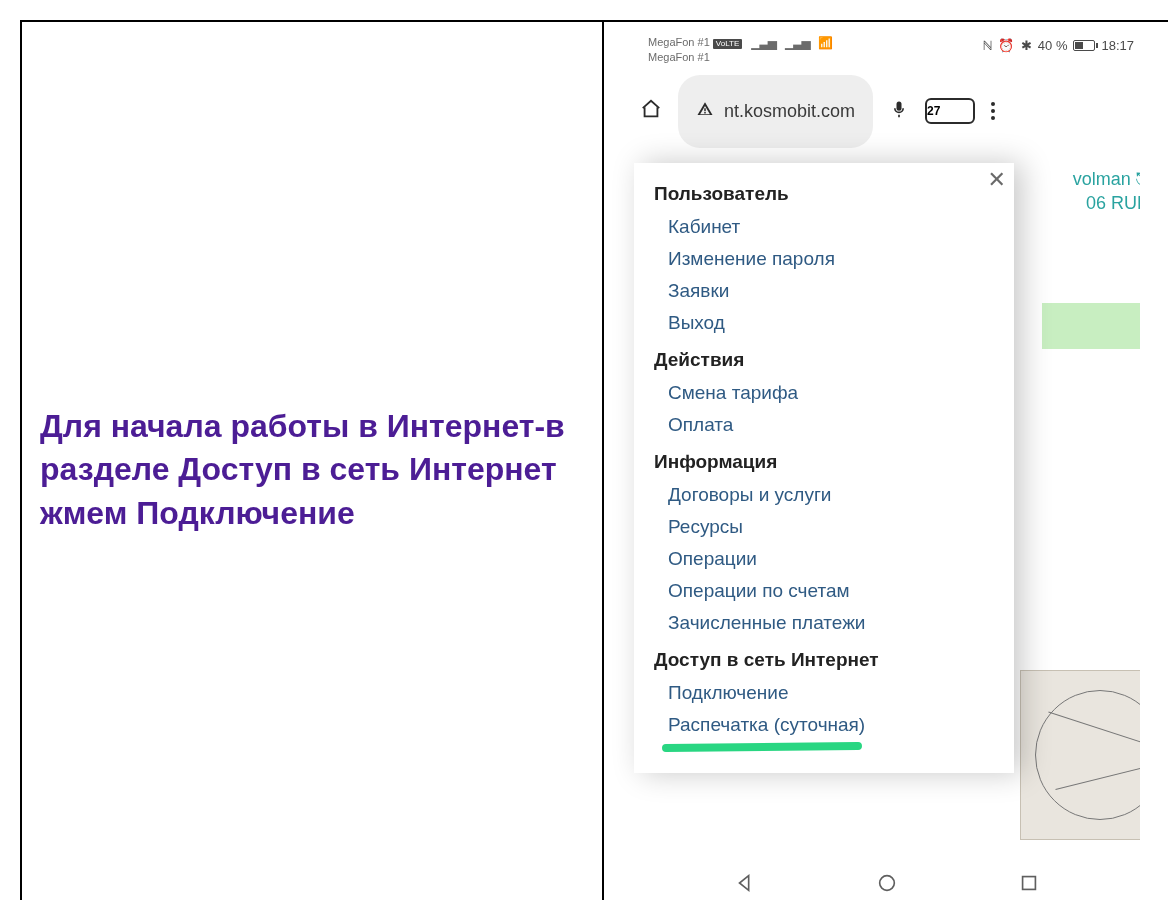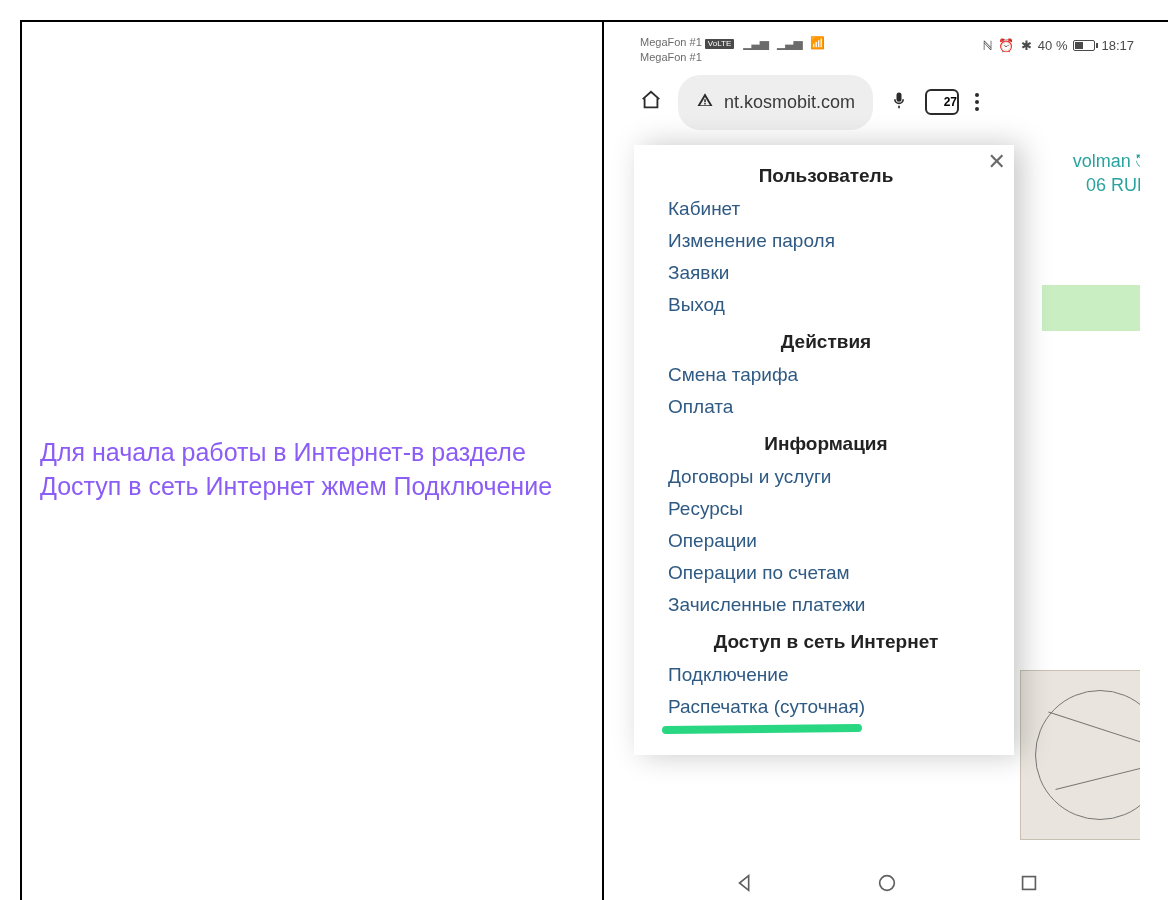--- a/index.html
+++ b/index.html
@@ -18,23 +18,24 @@
   }
   .left-cell {
     width: 50%;
     border-right: 2px solid #000;
     display: flex;
     align-items: center;
     padding: 10px 18px;
   }
   .left-text {
     font-family: Verdana, Geneva, sans-serif;
-    font-size: 25px;
+    font-size: 32px;
     line-height: 1.35;
-    color: #8b5cf6;
+    color: #4c1d95;
+    font-weight: bold;
   }
   .right-cell {
     width: 50%;
     position: relative;
     padding: 14px 46px 14px 30px;
     display: flex;
     flex-direction: column;
   }
   
   .phone {
@@ -46,21 +47,21 @@
   }
   
   .statusbar {
     display: flex;
     justify-content: space-between;
     align-items: flex-start;
     font-size: 11px;
     color: #6b6b6b;
     padding: 0 6px 6px 6px;
   }
-  .status-left { line-height: 1.25; }
+  .status-left { line-height: 1.25; margin-left: 8px; }
   .volte {
     display: inline-block;
     background: #4a4a4a;
     color: #fff;
     font-size: 8px;
     padding: 0 3px;
     border-radius: 1px;
     vertical-align: middle;
   }
   .sig { display:inline-block; margin-left:6px; letter-spacing:-1px; vertical-align:middle; font-size:12px;}
@@ -93,34 +94,34 @@
     display:flex;
     align-items:center;
     gap: 16px;
     padding: 4px 6px 14px 6px;
   }
   .home-icon svg { width:22px; height:22px; }
   .url-pill {
     flex: 0 0 auto;
     background:#eeeeee;
     border-radius: 22px;
-    padding: 16px 18px;
+    padding: 25px 18px;
     display:flex;
     align-items:center;
     gap:10px;
     color:#3a3a3a;
     font-size:18px;
   }
   .warn-icon svg { width:18px; height:18px; }
   .mic-icon svg { width:20px; height:20px; }
   .tabcount {
-    width:34px; height:26px;
+    width:50px; height:26px;
     border:2.4px solid #2b2b2b;
     border-radius:6px;
-    display:flex; align-items:center; justify-content:flex-end;
+    display:flex; align-items:center; justify-content:flex-start;
     font-size:12px; font-weight:600;
   }
   .kebab { font-size:22px; line-height:0.4; color:#2b2b2b; display:flex; flex-direction:column; gap:3px;}
   .kebab span{ width:4px;height:4px;background:#2b2b2b;border-radius:50%;}
   
   .content {
     flex:1;
     position:relative;
     border-top:1px solid transparent;
   }
@@ -166,21 +167,20 @@
   .menu-close{
     position:absolute; right:8px; top:4px;
     font-size:22px; color:#6a6a6a;
     cursor:pointer;
   }
   .menu-section-title{
     font-weight:700;
     font-size:19px;
     color:#222;
     margin: 10px 0 6px 0;
-    text-align: center;
   }
   .menu-item{
     font-size:19px;
     color:#2f5a83;
     padding: 5px 0 5px 14px;
     cursor:pointer;
   }
   .underline{
     margin: 2px 0 0 8px;
     width: 200px; height:8px;

